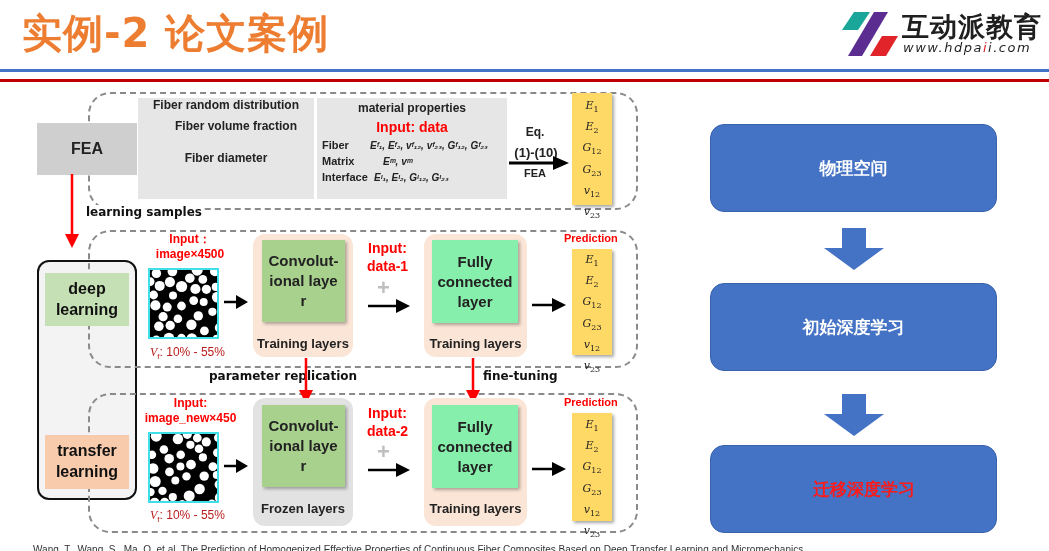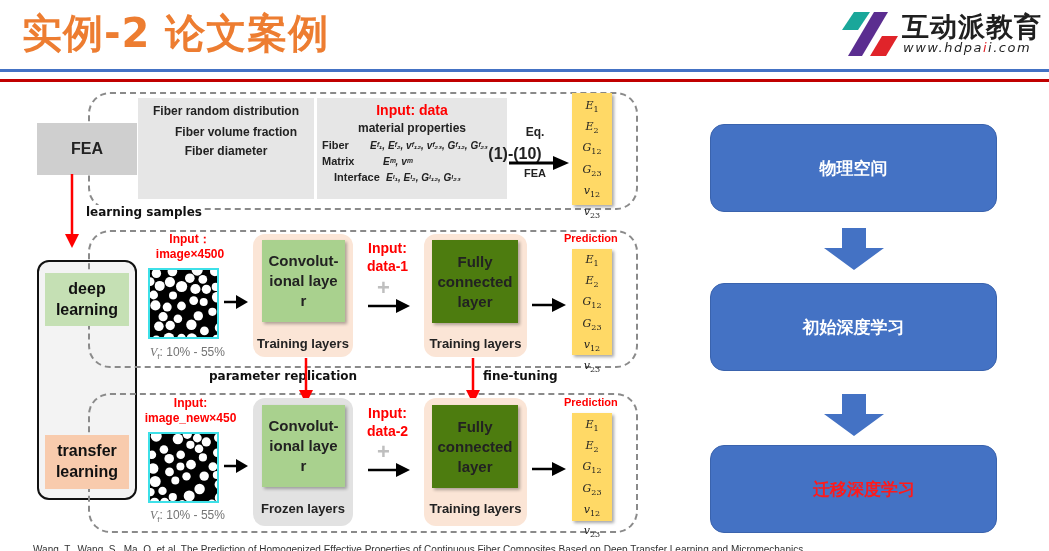--- a/index.html
+++ b/index.html
@@ -22,24 +22,24 @@
   .bold { font-weight: bold; }
   .center { text-align: center; }
   .red { color: #ff0000; }
   .out-col { background: #FFD966; box-shadow: 2px 2px 3px rgba(0,0,0,0.35); font-family: "DejaVu Serif", serif; font-style: italic; font-size: 11px; line-height: 17px; text-align: center; color: #222; }
   .out-col span { display: block; }
   .out-col sub { font-size: 8px; font-style: normal; }
   .layer-wrap { border-radius: 12px; }
   .peach-wrap { background: #fbe5d6; }
   .gray-wrap { background: #e2e2e2; }
   .conv { background: #a9d18e; box-shadow: 2px 2px 3px rgba(0,0,0,0.3); font-weight: bold; font-size: 15px; display:flex; align-items:center; justify-content:center; text-align:center; line-height: 20px; }
-  .fc { background: #4d7c0f; box-shadow: 2px 2px 3px rgba(0,0,0,0.3); font-weight: bold; font-size: 15px; display:flex; align-items:center; justify-content:center; text-align:center; line-height: 20px; }
+  .fc { background: #86efac; box-shadow: 2px 2px 3px rgba(0,0,0,0.3); font-weight: bold; font-size: 15px; display:flex; align-items:center; justify-content:center; text-align:center; line-height: 20px; }
   .layer-cap { font-weight: bold; font-size: 13px; text-align: center; width: 100%; }
   .micro { width: 71px; height: 71px; background: #000; border: 2px solid #3de0e8; overflow: hidden; }
-  .vf { font-size: 12px; color: #737373; }
+  .vf { font-size: 12px; color: #b91c1c; }
   .vf i { font-family: "Liberation Serif", serif; }
   .label-in { font-weight: bold; color: #ff0000; font-size: 12px; text-align: center; line-height: 15px; }
   .section-lbl { font-weight: bold; font-size: 12px; color: #111; font-family: "DejaVu Sans", sans-serif; background: #fff; padding: 0 2px; }
 
   
   .flow-box { left: 710px; width: 287px; height: 88px; background: #4472C4; border-radius: 14px; border: 1px solid #3a63ad; display:flex; align-items:center; justify-content:center; color: #fff; font-weight: bold; font-size: 17px; font-family: "DejaVu Sans", sans-serif; }
   .flow-box.red-text { color: #ff1a1a; padding-left: 21px; }
   .footer-ref { left: 33px; top: 541px; font-size: 10px; color: #333; white-space: nowrap; width: 990px; overflow: hidden; height: 10px; line-height: 18px; }
 </style>
 </head>
@@ -60,41 +60,41 @@
 
 <div>
 
   <div class="abs dash-box" style="left:88px; top:92px; width:550px; height:118px;"></div>
 
   <div class="abs gray-box bold center" style="left:37px; top:123px; width:100px; height:52px; background:#cfcfcf; font-size:16px; line-height:52px;">
     <span>FEA</span>
   </div>
 
   <div class="abs gray-box center" style="left:138px; top:98px; width:176px; height:101px;">
-    <div style="font-weight:bold; font-size:12px; margin-top:6px;">Fiber random distribution</div>
+    <div style="font-weight:bold; font-size:12px; ">Fiber random distribution</div>
     <div style="font-weight:bold; font-size:12px; margin-top:7px;padding-left:20px;">Fiber volume fraction</div>
-    <div style="font-weight:bold; font-size:12px; margin-top:5px;">Fiber diameter</div>
+    <div style="font-weight:bold; font-size:12px; margin-top:18px;">Fiber diameter</div>
   </div>
 
   <div class="abs gray-box" style="left:317px; top:98px; width:190px; height:101px;">
+    <div class="center bold" style="font-size:12px; margin-top:3px;">material properties</div>
     <div class="center red bold" style="font-size:14px; margin-top:4px;">Input: data</div>
-    <div class="center bold" style="font-size:12px; margin-top:3px;">material properties</div>
     <div style="font-size:11px; margin-top:4px; padding-left:5px; white-space:nowrap;">
       <span class="bold" style="display:inline-block; width:48px;">Fiber</span><i class="bold" style="font-size:10px;">Eᶠ₁, Eᶠ₂, vᶠ₁₂, vᶠ₂₃, Gᶠ₁₂, Gᶠ₂₃</i>
     </div>
     <div style="font-size:11px; margin-top:4px; padding-left:5px; white-space:nowrap;">
       <span class="bold" style="display:inline-block; width:61px;">Matrix</span><i class="bold" style="font-size:10px;">Eᵐ, vᵐ</i>
     </div>
-    <div style="font-size:11px; margin-top:4px; padding-left:17px; white-space:nowrap;">
+    <div style="font-size:11px; margin-top:4px; padding-left:5px; white-space:nowrap;">
       <span class="bold" style="display:inline-block; width:52px;">Interface</span><i class="bold" style="font-size:10px;">Eᶦ₁, Eᶦ₂, Gᶦ₁₂, Gᶦ₂₃</i>
     </div>
   </div>
 
   <div class="abs bold center" style="left:510px; top:125px; width:50px; font-size:12px;">Eq.</div>
-  <div class="abs bold center" style="left:487px; top:145px; width:56px; font-size:16px;">(1)-(10)</div>
+  <div class="abs bold center" style="left:508px; top:145px; width:56px; font-size:13px;">(1)-(10)</div>
   <svg class="abs" style="left:509px; top:155px;" width="60" height="16" viewBox="0 0 60 16">
     <line x1="0" y1="8" x2="46" y2="8" stroke="#000" stroke-width="3"></line>
     <polygon points="44,1 60,8 44,15" fill="#000"></polygon>
   </svg>
   <div class="abs bold center" style="left:510px; top:167px; width:50px; font-size:11px;">FEA</div>
 
   <div class="abs out-col" style="left:572px; top:93px; width:40px; height:112px; padding-top:4px;">
     <span><span style="display:inline">E</span><sub>1</sub></span>
     <span><span style="display:inline">E</span><sub>2</sub></span>
     <span><span style="display:inline">G</span><sub>12</sub></span>

